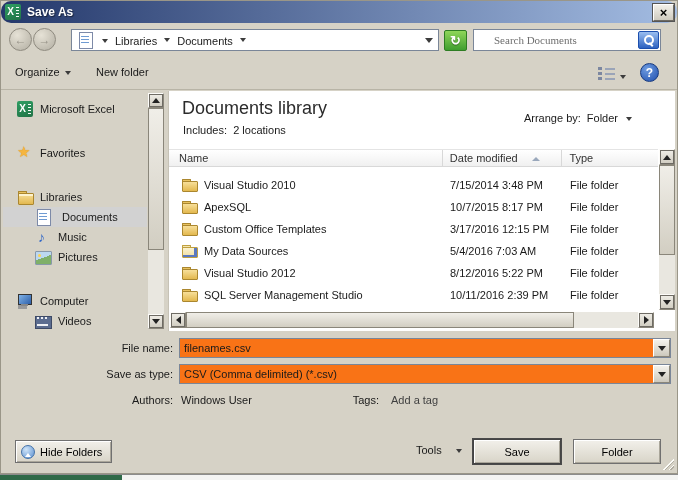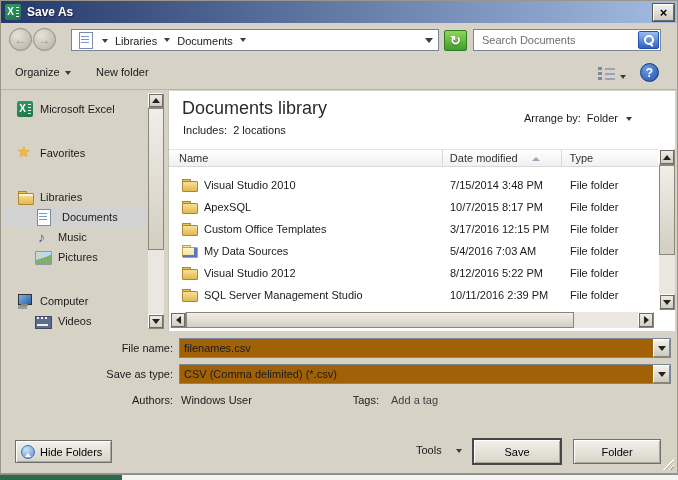--- a/index.html
+++ b/index.html
@@ -10,21 +10,21 @@
     background:#fff;
   }
   .win {
     position:absolute; left:0; top:0; width:678px; height:474px;
     background:var(--dialog-bg,#d6d2c6); border:1px solid #9a9688;
   }
   
   .titlebar {
     position:absolute; left:0; top:0; right:0; height:22px;
     background:linear-gradient(to right, var(--title-bar-left,#24386b), var(--title-bar-right,#a3bce2));
-    display:flex; align-items:center; padding:0 4px;
+    display:flex; align-items:center; padding:0 4px;border-radius:10px;
   }
   .title-text { color:#fff; font-weight:bold; font-size:12px; margin-left:6px; text-shadow:1px 1px 1px rgba(0,0,0,.5); }
   .close-btn {
     position:absolute; right:3px; top:3px; width:21px; height:17px;
     background:linear-gradient(#f2f0ea,#cfcbbf); border:1px solid #6e6b64;
     border-top-color:#fff; border-left-color:#fff; box-shadow:0 0 0 1px #555;
     display:flex; align-items:center; justify-content:center; padding:0; cursor:default;
   }
   .close-x { font-weight:bold; font-size:13px; line-height:1; color:#000; }
   
@@ -83,21 +83,21 @@
   .refresh-btn {
     position:absolute; left:443px; top:7px; width:23px; height:21px; border:1px solid #2e7d23; border-radius:2px;
     background:linear-gradient(var(--refresh-green,#8fd65a),#3f9e2f);
     display:flex; align-items:center; justify-content:center; padding:0;
   }
   .refresh-glyph { color:#fff; font-weight:bold; font-size:13px; line-height:1; text-shadow:0 1px 1px rgba(0,0,0,.4); }
   .search-box {
     position:absolute; left:472px; top:6px; width:188px; height:22px; background:#fff;
     border:1px solid #7a8698; display:flex; align-items:center;
   }
-  .search-input { border:none; outline:none; flex:1; font-family:Liberation Sans, sans-serif; font-size:11px; padding:0 8px; color:#1a1a1a; min-width:0; background:transparent; }
+  .search-input { border:none; outline:none; flex:1; font-family:Liberation Serif, serif; font-size:11px; padding:0 20px; color:#1a1a1a; min-width:0; background:transparent; }
   .search-input::placeholder { color:#6e6e6e; opacity:1; }
   .search-btn {
     width:21px; height:18px; margin-right:1px; border:1px solid #1c4fae; border-radius:2px;
     background:linear-gradient(#9abef0,var(--search-button-blue,#2d62c0)); position:relative; padding:0;
   }
   .mag::before { content:""; position:absolute; left:5px; top:3px; width:6px; height:6px; border:2px solid #fff; border-radius:50%; }
   .mag::after { content:""; position:absolute; left:11px; top:10px; width:2px; height:5px; background:#fff; transform:rotate(-45deg); }
   
   .toolbar { position:absolute; left:0; top:56px; right:0; height:33px; background:var(--dialog-bg,#d6d2c6); border-bottom:1px solid #b8b4a6; }
   .tb-item { position:absolute; top:9px; display:flex; align-items:center; cursor:default; }
@@ -155,21 +155,21 @@
   .main-vscroll .down { bottom:0; left:0; width:16px; height:16px; }
   .main-vscroll .sb-track { left:0; right:0; top:16px; bottom:16px; }
   .main-vscroll .sb-thumb { left:0; right:0; top:16px; height:90px; }
   .main-hscroll { position:absolute; left:1px; right:21px; top:221px; height:16px; }
   .main-hscroll .left { left:0; top:0; width:16px; height:16px; }
   .main-hscroll .right { right:0; top:0; width:16px; height:16px; }
   .main-hscroll .sb-track { top:0; bottom:0; left:16px; right:16px; }
   .main-hscroll .sb-thumb { top:0; bottom:0; left:16px; right:80px; }
   
   .field-label { position:absolute; left:0; width:172px; text-align:right; }
-  .combo { position:absolute; left:178px; right:6px; height:20px; background:#a16207; border:1px solid #7a8698; }
+  .combo { position:absolute; left:178px; right:6px; height:20px; background:#f97316; border:1px solid #7a8698; }
   .combo-text { position:absolute; left:4px; top:3px; white-space:nowrap; }
   .combo-btn { position:absolute; right:0px; top:0px; bottom:0px; width:17px;
     background:linear-gradient(#f4f2ec,#cdc9bd); border:1px solid #8a867a; border-top-color:#fff; border-left-color:#fff;
     display:flex; align-items:center; justify-content:center; padding:0; }
   .combo-btn .tri-down { border-width:4px; border-top-width:5px; }
   .row-filename { top:337px; } .row-savetype { top:363px; }
   .frow { position:absolute; left:0; right:0; height:22px; }
   .frow .field-label { top:4px; }
   .meta-label { position:absolute; top:393px; }
   .meta-value { position:absolute; top:393px; }

